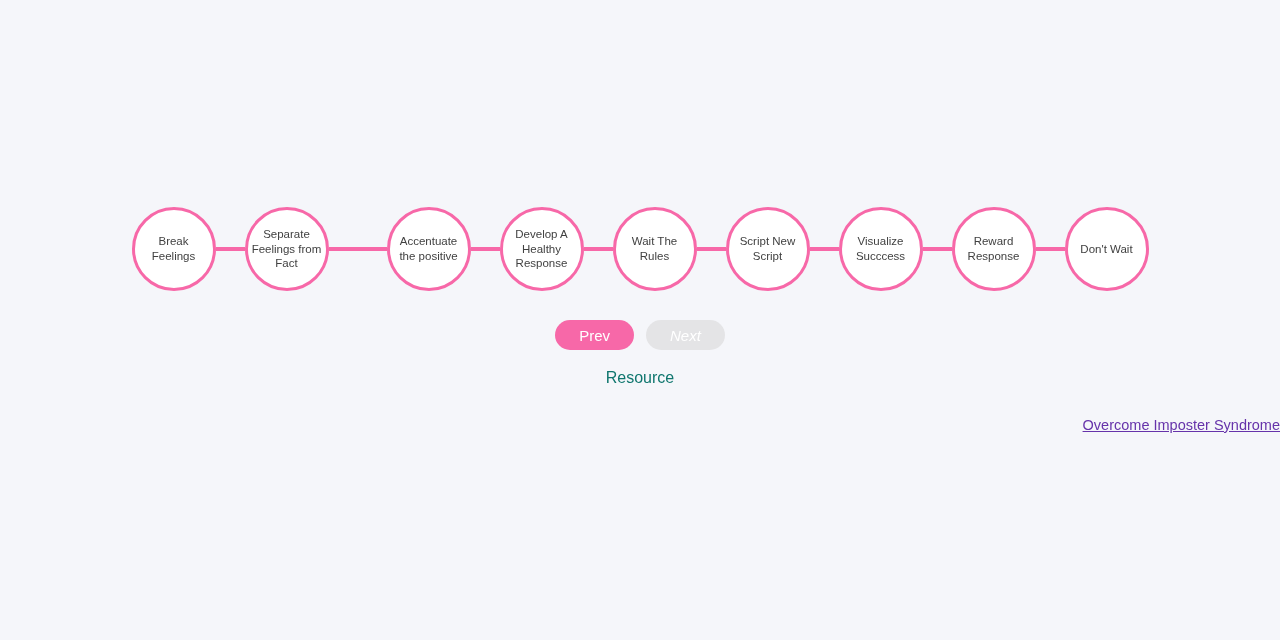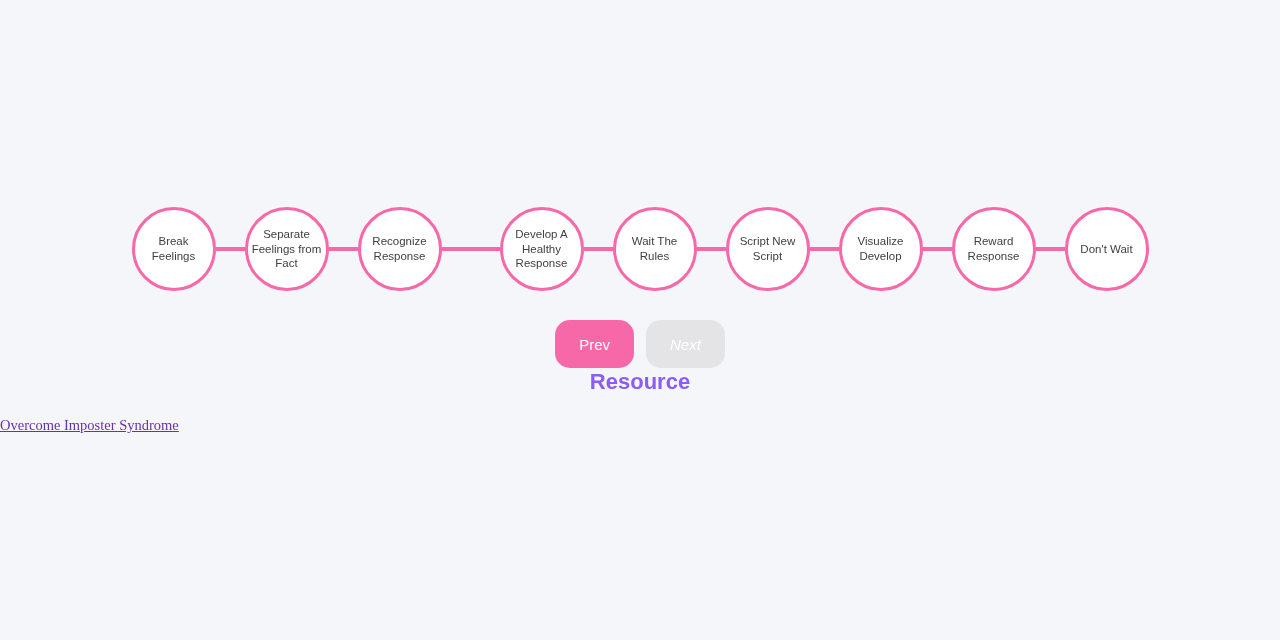--- a/index.html
+++ b/index.html
@@ -57,21 +57,21 @@
     position: absolute;
     top: 320px;
     left: 0;
     right: 0;
     display: flex;
     justify-content: center;
     gap: 12px;
   }
   .btn {
     box-sizing: border-box;
-    height: 48px;
+    height: 30px;
     padding: 0 24px;
     border: none;
     border-radius: 15px;
     font-family: inherit;
     font-size: 15px;
     color: #ffffff;
     display: flex;
     align-items: center;
     justify-content: center;
   }
@@ -85,70 +85,69 @@
   }
 
   
   .resource-title {
     position: absolute;
     top: 369px;
     left: 0;
     width: 100%;
     margin: 0;
     text-align: center;
-    font-size: 22px;
-    font-weight: 700;
-    color: #8b5cf6;
+    font-size: 16px;
+    font-weight: 400;
+    color: #0f766e;
   }
   .resource-link-wrap {
     position: absolute;
     top: 416px;
     left: 0;
     width: 100%;
-    text-align: left;
-    font-family: Liberation Serif, serif;
+    text-align: right;
   }
   .resource-link {
     color: #6633aa;
     font-size: 14.5px;
     text-decoration: underline;
     cursor: pointer;
   }
 </style>
 </head>
 <body>
 
 <div class="timeline">
   <div class="step">
     <span class="step-label">Break Feelings</span>
   </div>
   <div class="connector"></div>
   <div class="step">
     <span class="step-label">Separate Feelings from Fact</span>
   </div>
   <div class="connector"></div>
+  <div class="connector"></div>
   <div class="step">
-    <span class="step-label">Recognize Response</span>
+    <span class="step-label">Accentuate the positive</span>
   </div>
-  <div class="connector"></div>
   <div class="connector"></div>
   <div class="step">
     <span class="step-label">Develop A Healthy Response</span>
   </div>
   <div class="connector"></div>
   <div class="step">
     <span class="step-label">Wait The Rules</span>
   </div>
   <div class="connector"></div>
   <div class="step">
     <span class="step-label">Script New Script</span>
   </div>
   <div class="connector"></div>
   <div class="step">
-    <span class="step-label">Visualize Develop</span>
+    <span class="step-label">Visualize Succcess</span>
   </div>
   <div class="connector"></div>
   <div class="step">
     <span class="step-label">Reward Response</span>
   </div>
   <div class="connector"></div>
   <div class="step">
     <span class="step-label">Don't Wait</span>
   </div>
 </div>

